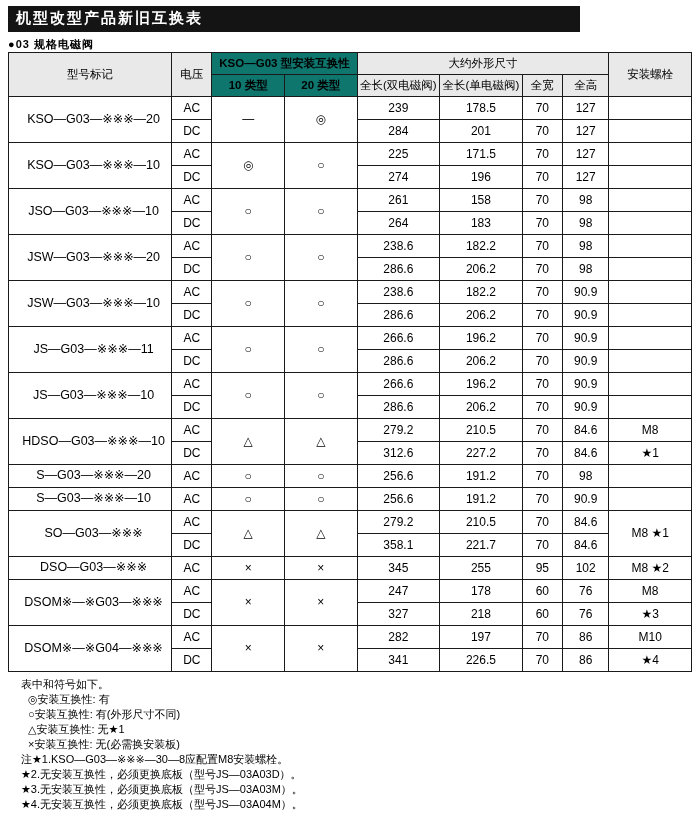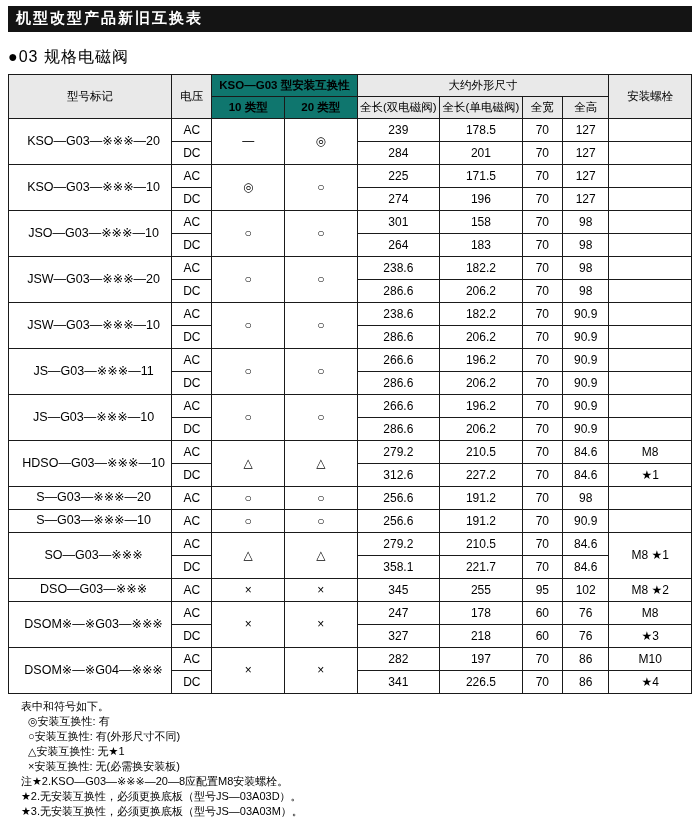--- a/index.html
+++ b/index.html
@@ -7,33 +7,33 @@
   body {
     width: 700px;
     height: 832px;
     font-family: "Liberation Sans", "DejaVu Sans", sans-serif;
     color: #000;
     overflow: hidden;
   }
   .page { padding: 6px 8px 0 8px; }
 
   .title-bar {
-    width: 684px;
+    width: 572px;
     background: #141414;
     color: #fff;
     font-weight: bold;
     font-size: 15px;
     letter-spacing: 2px;
     padding: 3px 8px 4px 8px;
-    margin-bottom: 15px;
+    margin-bottom: 5px;
   }
   .subtitle {
-    font-weight: normal;
-    font-size: 16px;
-    margin: 0 0 6px 0;
+    font-weight: bold;
+    font-size: 11px;
+    margin: 0 0 0 0;
     letter-spacing: 1px;
   }
 
   table {
     border-collapse: collapse;
     width: 684px;
     table-layout: fixed;
   }
   th, td {
     border: 1px solid #1a1a1a;
@@ -142,21 +142,21 @@
           <td>196</td>
           <td>70</td>
           <td>127</td>
           <td></td>
         </tr>
         <tr>
           <td rowspan="2" class="model">JSO—G03—※※※—10</td>
           <td>AC</td>
           <td rowspan="2" class="sym">○</td>
           <td rowspan="2" class="sym">○</td>
-          <td>301</td>
+          <td>261</td>
           <td>158</td>
           <td>70</td>
           <td>98</td>
           <td></td>
         </tr>
         <tr>
           <td>DC</td>
           <td>264</td>
           <td>183</td>
           <td>70</td>
@@ -349,18 +349,19 @@
         </tr>
       </tbody>
   </table>
 
   <div class="notes" id="notes">
       <div class="note note-indent-0">表中和符号如下。</div>
       <div class="note note-indent-1">◎安装互换性: 有</div>
       <div class="note note-indent-1">○安装互换性: 有(外形尺寸不同)</div>
       <div class="note note-indent-1">△安装互换性: 无★1</div>
       <div class="note note-indent-1">×安装互换性: 无(必需换安装板)</div>
-      <div class="note note-indent-0">注★2.KSO—G03—※※※—20—8应配置M8安装螺栓。</div>
+      <div class="note note-indent-0">注★1.KSO—G03—※※※—30—8应配置M8安装螺栓。</div>
       <div class="note note-indent-2">★2.无安装互换性，必须更换底板（型号JS—03A03D）。</div>
       <div class="note note-indent-2">★3.无安装互换性，必须更换底板（型号JS—03A03M）。</div>
+      <div class="note note-indent-2">★4.无安装互换性，必须更换底板（型号JS—03A04M）。</div>
     </div>
 
 </div>
 
 </body></html>

